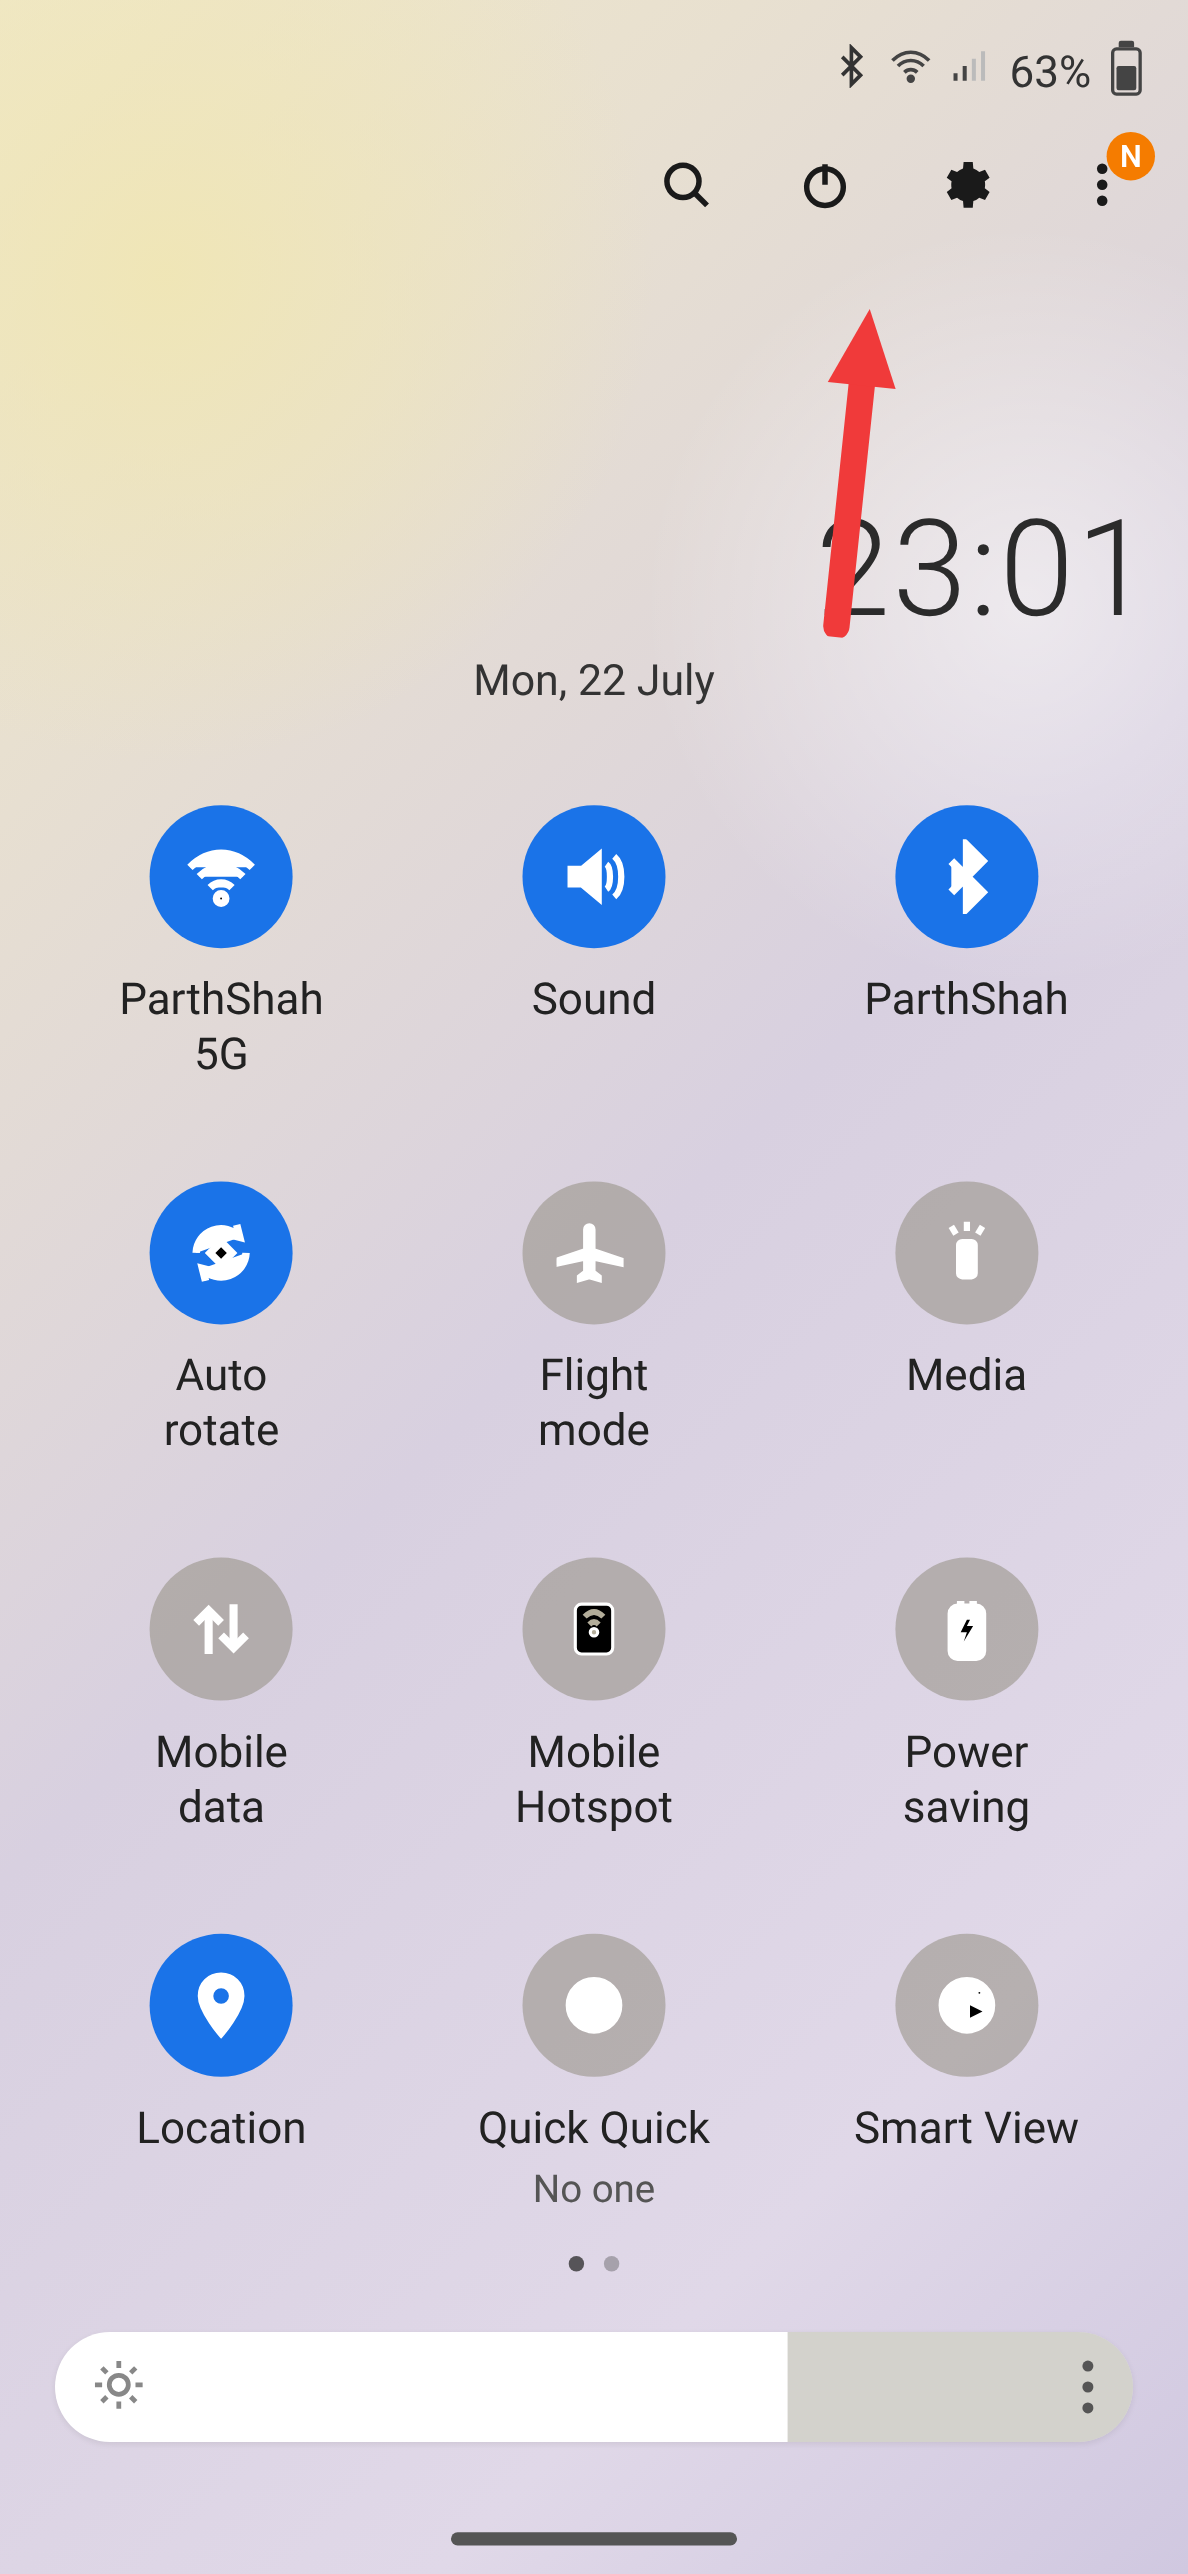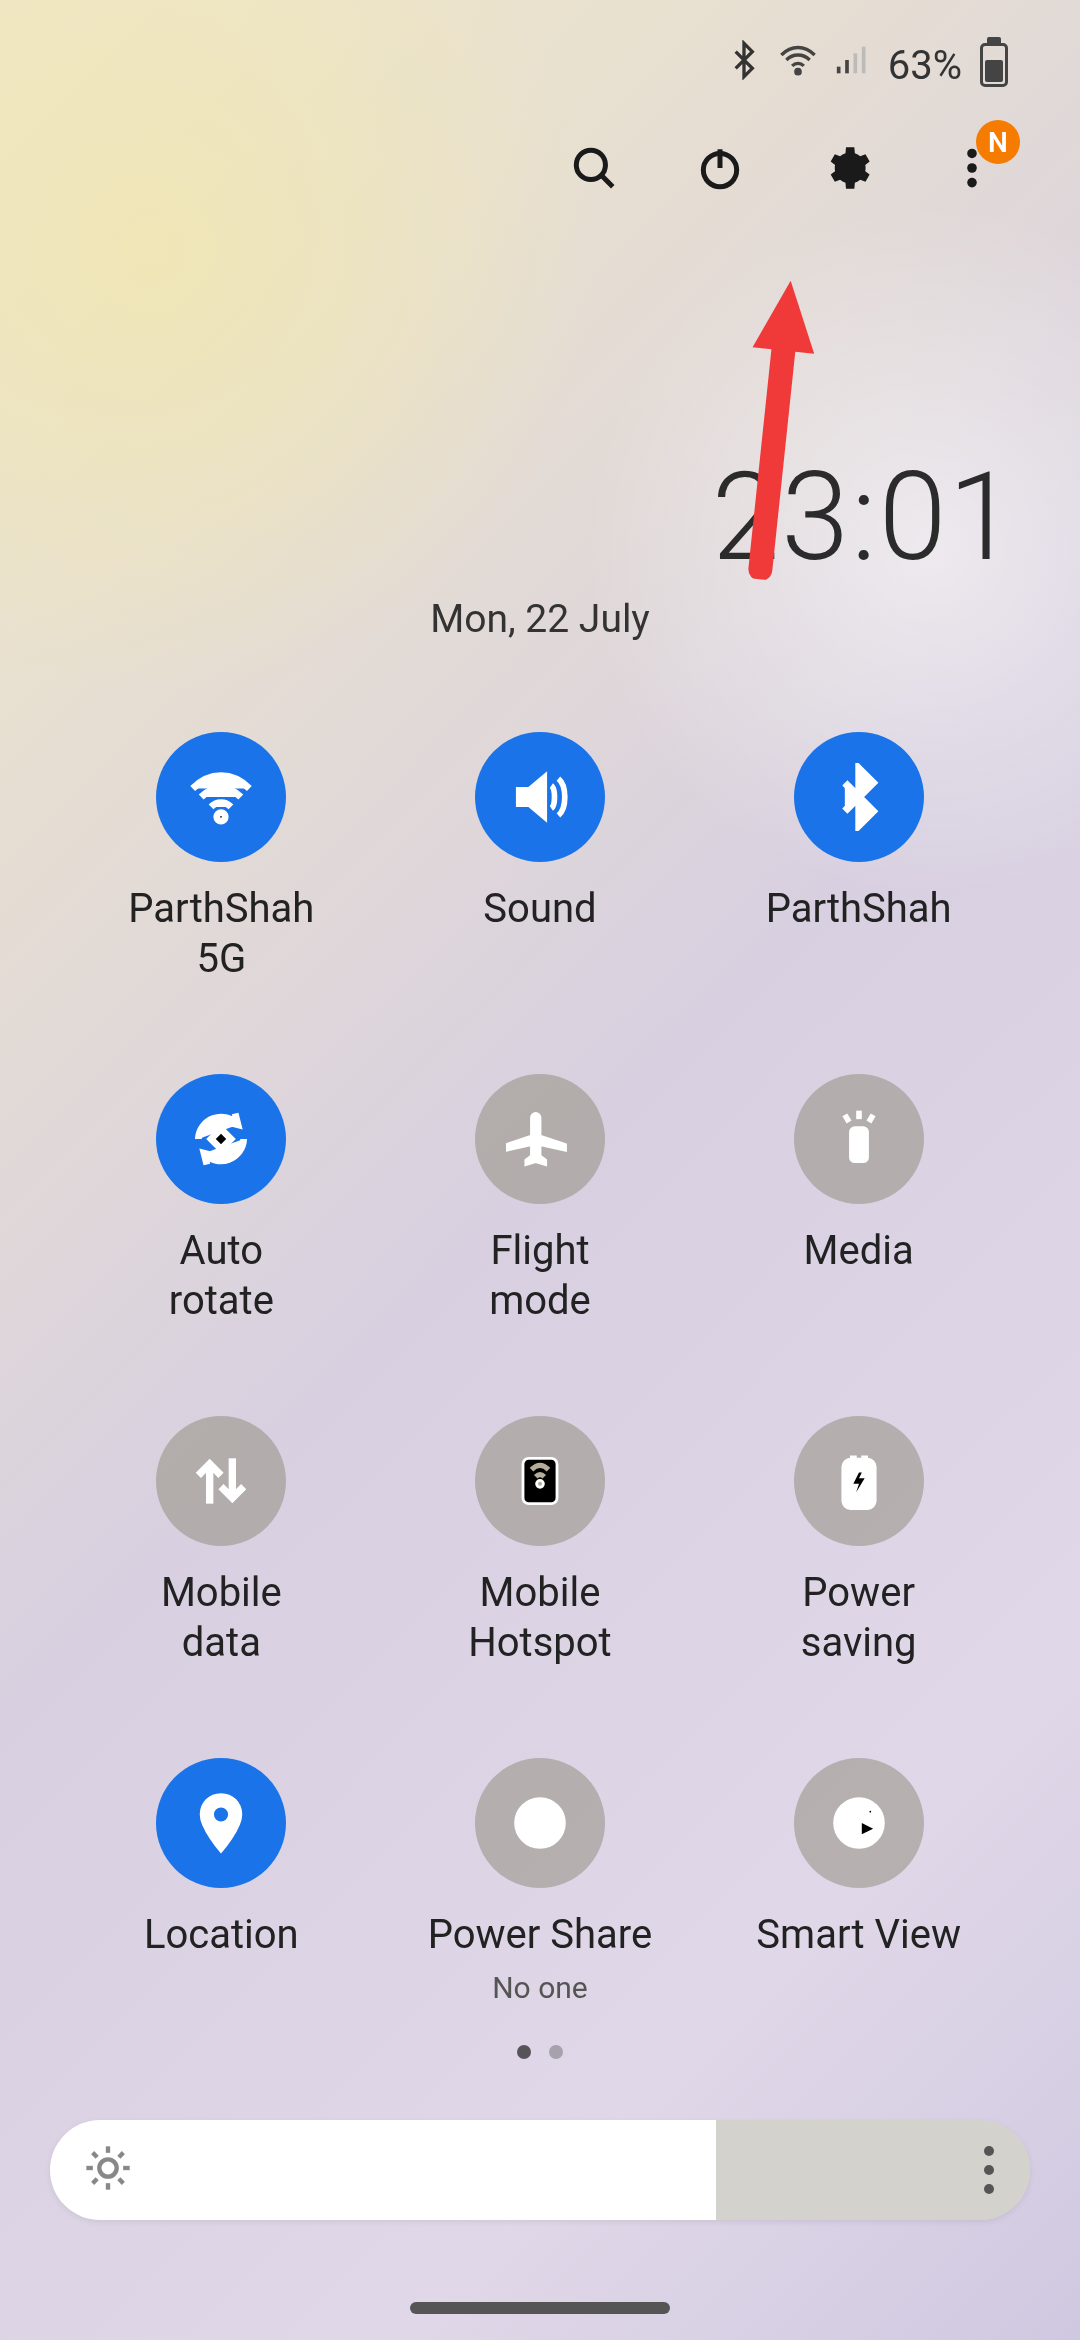--- a/index.html
+++ b/index.html
@@ -21,21 +21,21 @@
     content: "";
     position: absolute;
     top: 200px; right: -200px;
     width: 700px; height: 700px;
     background: radial-gradient(circle, rgba(255,255,255,0.5) 0%, rgba(255,255,255,0) 70%);
     pointer-events: none;
   }
   .panel {
     position: relative;
     width: 100%; height: 100%;
-    padding: 0 62px;
+    padding: 0 32px;
     z-index: 1;
   }
 
   
   .status-bar {
     height: 130px;
     display: flex;
     justify-content: flex-end;
     align-items: center;
     gap: 14px;
@@ -143,21 +143,21 @@
   .tile-circle.off svg { fill: #fff; stroke: #fff; }
   .tile-label {
     font-size: 40px;
     color: #222;
     text-align: center;
     line-height: 1.25;
     white-space: pre-line;
     min-height: 50px;
   }
   .tile-sub {
-    font-size: 30px;
+    font-size: 35px;
     color: #555;
     text-align: center;
     margin-top: -12px;
   }
 
   
   .page-dots {
     display: flex;
     justify-content: center;
     gap: 18px;
@@ -400,21 +400,21 @@
         <div class="tile-label">Location</div>
       </div>
       <div class="tile">
         <div class="tile-circle off">
           <svg viewBox="0 0 24 24" fill="#fff" stroke-width="2.2" stroke="#fff">
             <circle cx="12" cy="12" r="8"></circle>
             <path d="M8 12l3 3 5-7"></path>
             <polyline points="14 6 18 8 17 12"></polyline>
           </svg>
         </div>
-        <div class="tile-label">Power Share</div>
+        <div class="tile-label">Quick Quick</div>
         <div class="tile-sub">No one</div>
       </div>
       <div class="tile">
         <div class="tile-circle off">
           <svg viewBox="0 0 24 24" fill="#fff" stroke-width="2.2" stroke="#fff">
             <circle cx="12" cy="12" r="8"></circle>
             <circle cx="16" cy="8" r="1.4" fill="currentColor"></circle>
             <path d="M8 16c1.5-1.8 3.2-2.8 5-3"></path>
             <polygon points="13 12 17 14 13 16" fill="currentColor" stroke="none"></polygon>
           </svg>

